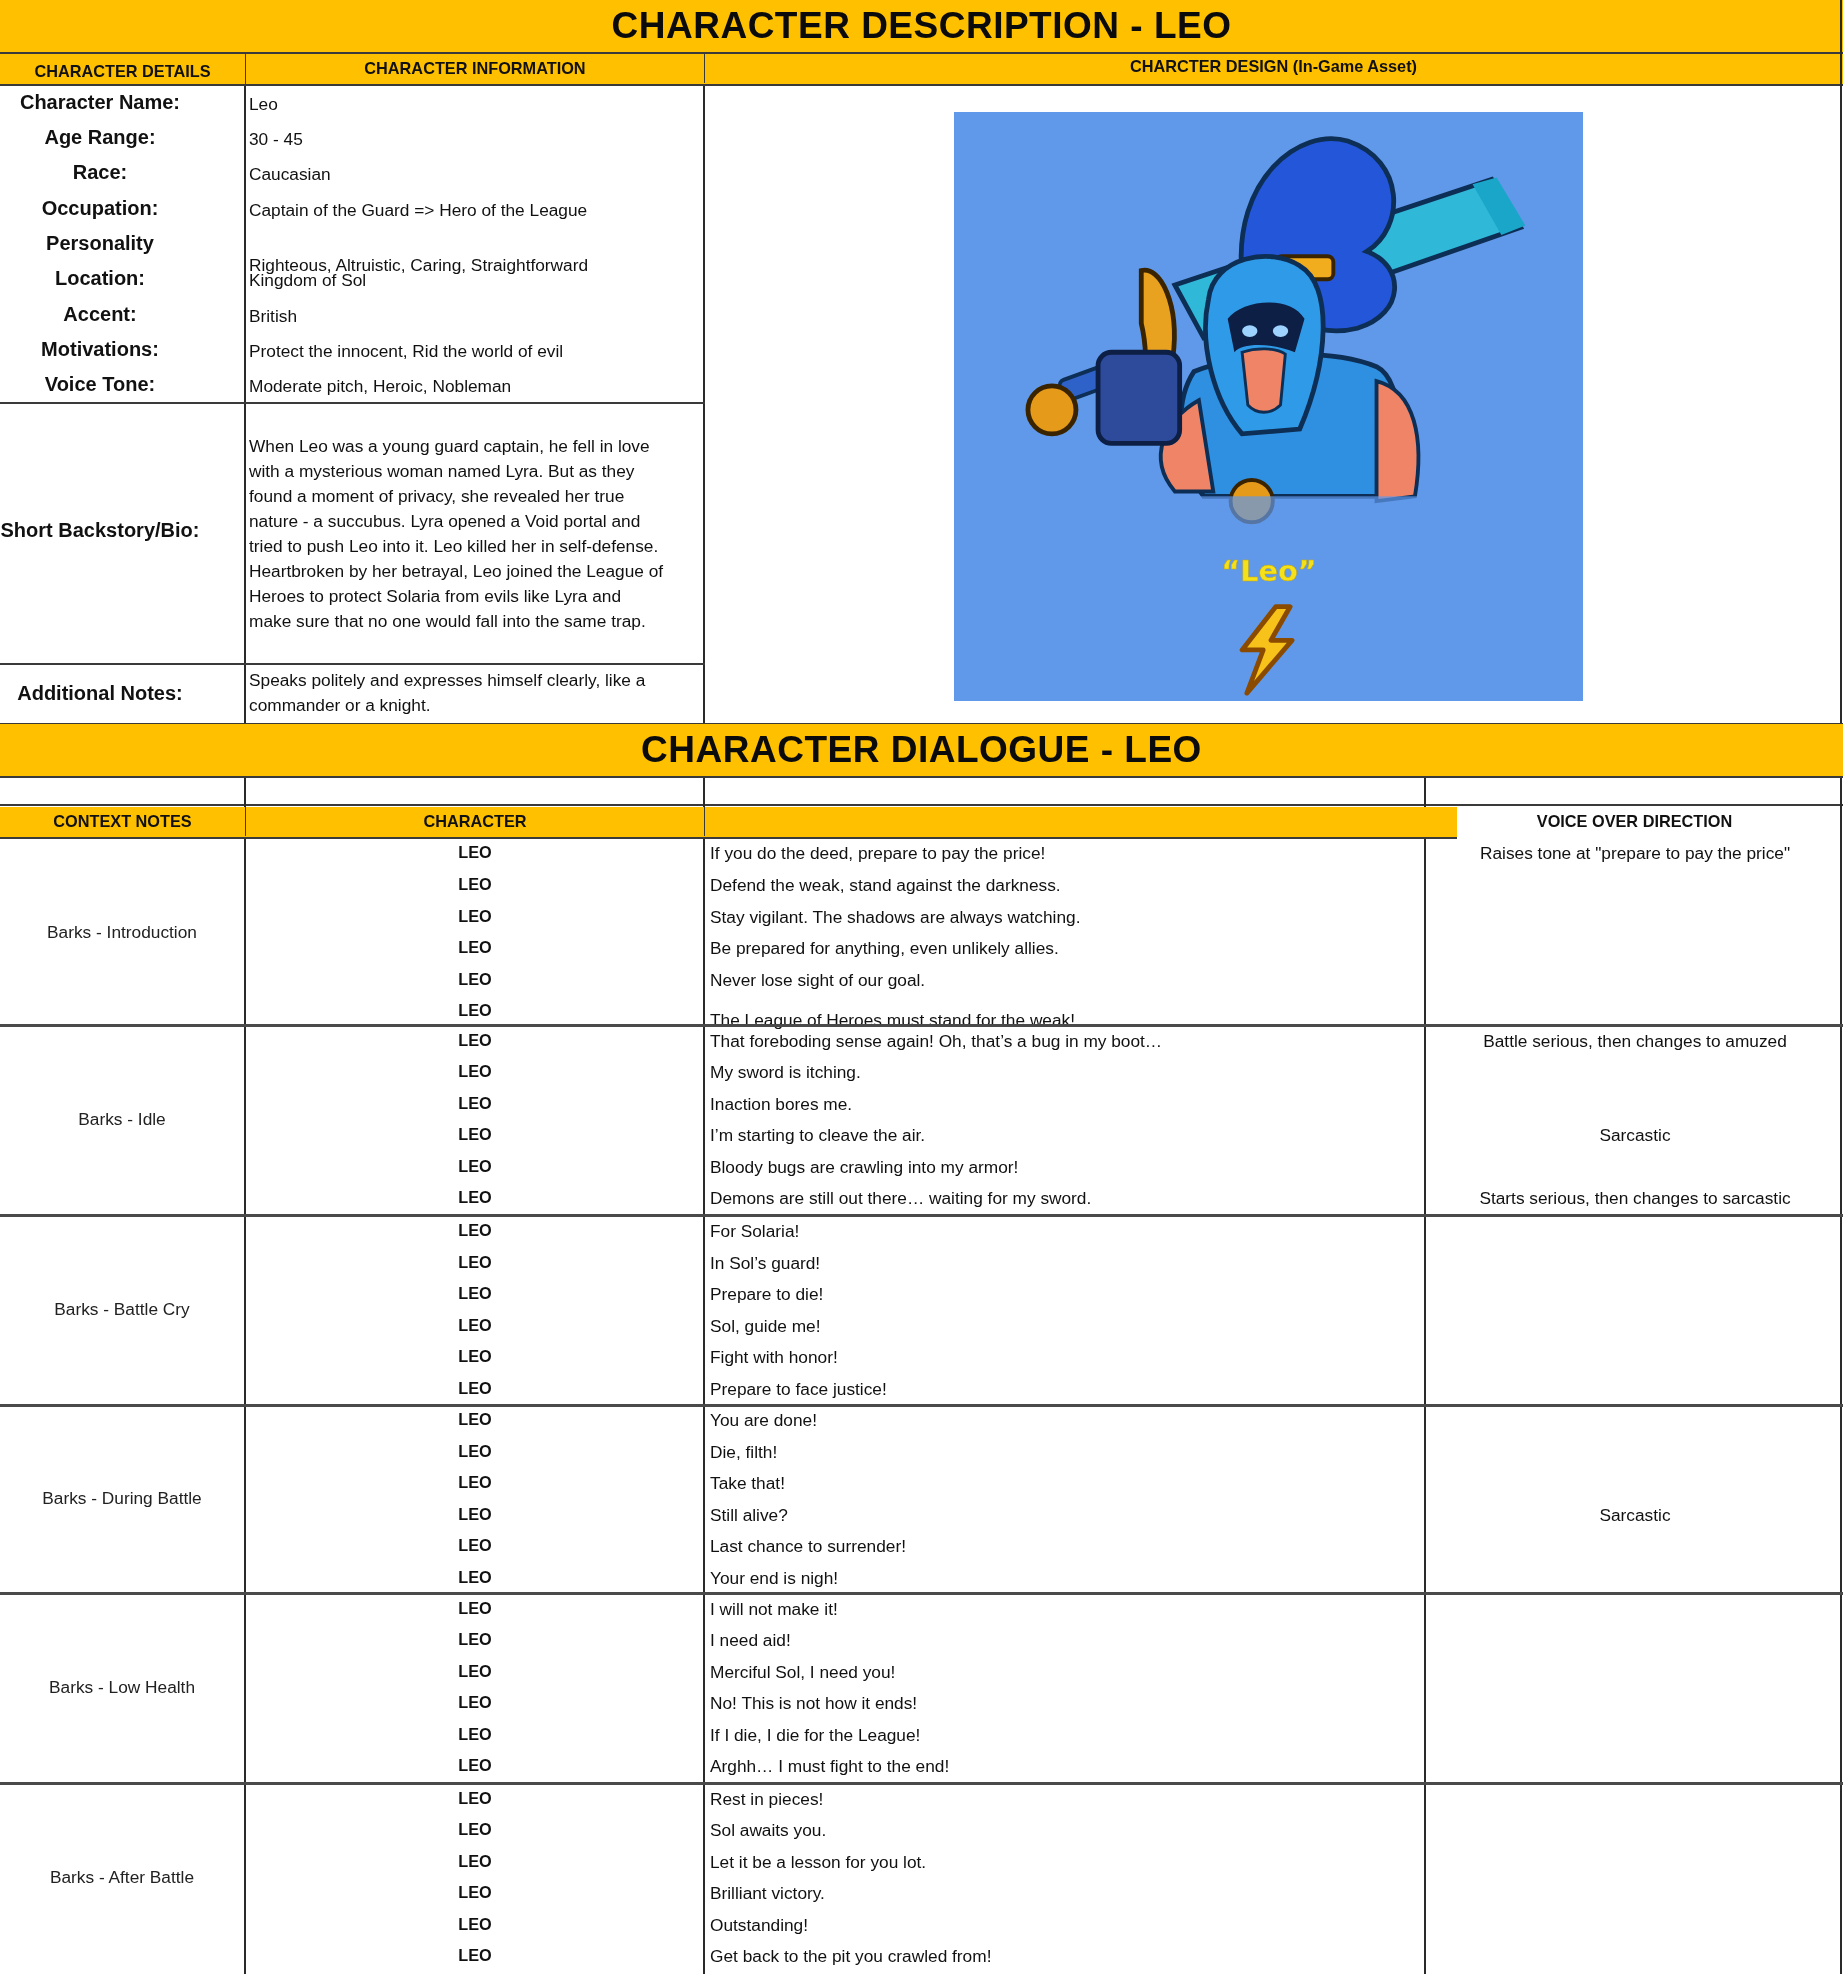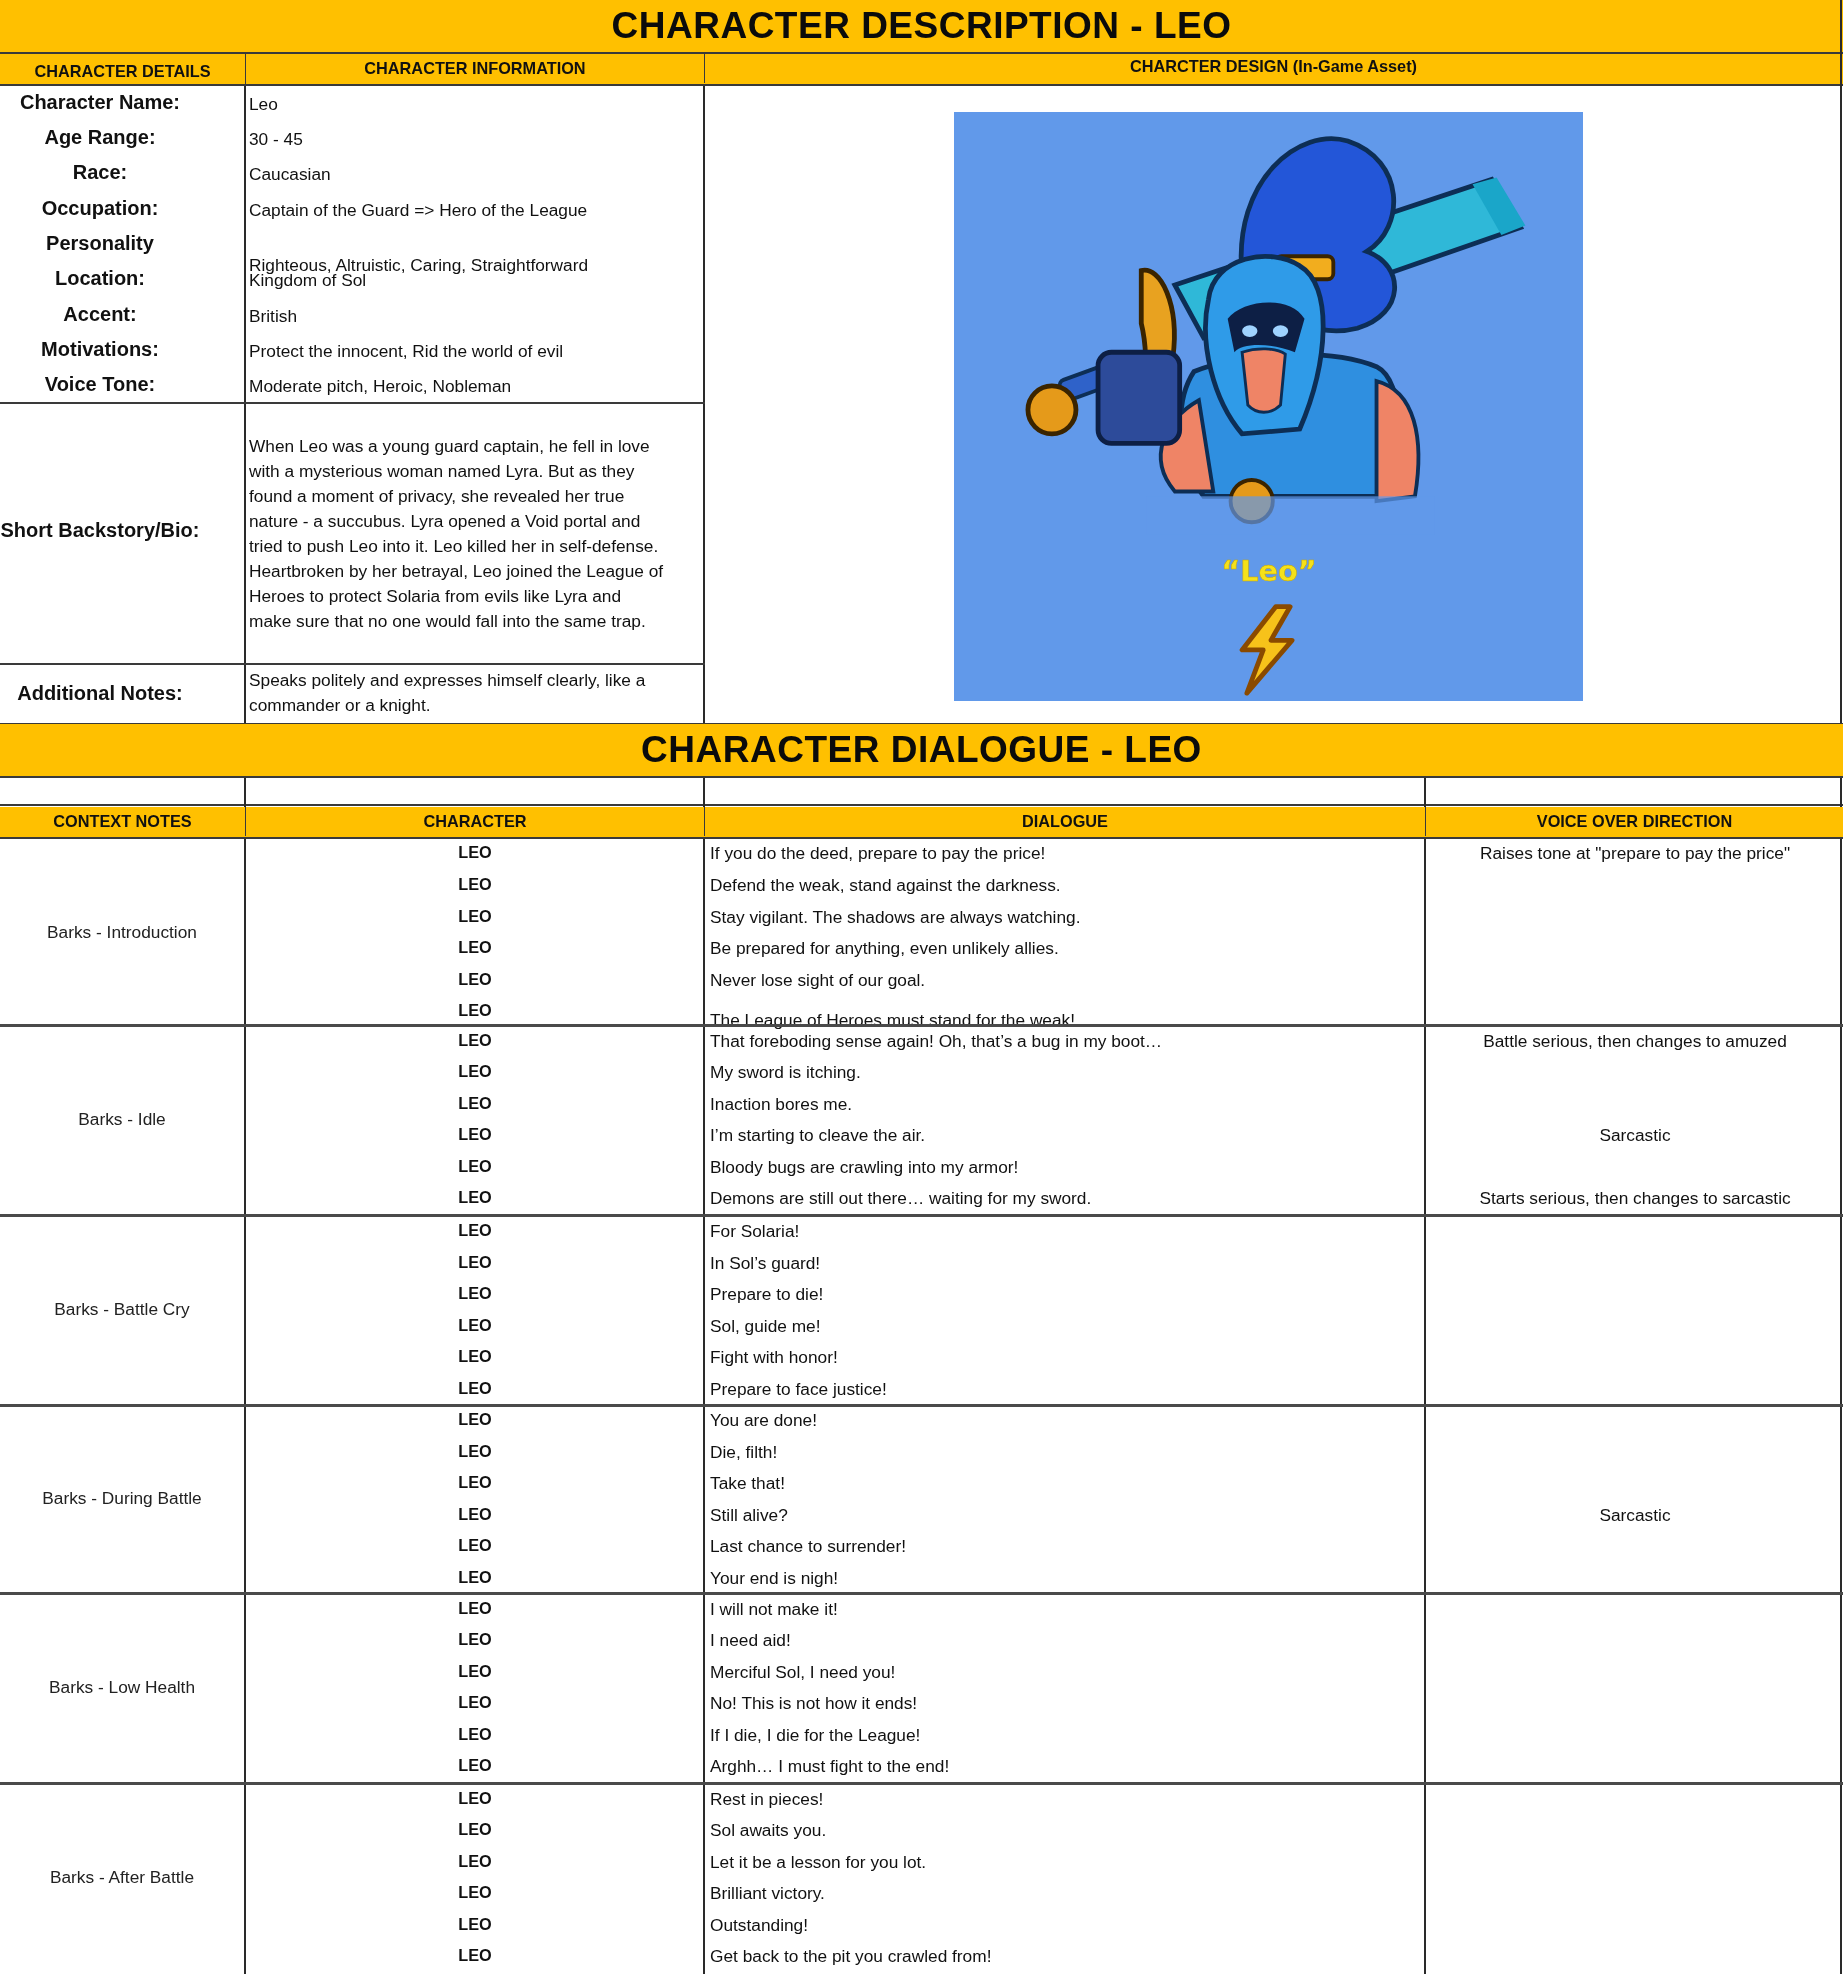--- a/index.html
+++ b/index.html
@@ -126,24 +126,23 @@
 </div>
 
 <div class="abs yellow band-title" style="top:723px;height:55px;border-top:1.9px solid #3a3a3a;">CHARACTER DIALOGUE - LEO</div>
 
 <div class="abs" style="left:0;top:778px;width:1843px;height:28px;border-bottom:2.9px solid #3a3a3a;"></div>
 <div class="abs vline" style="left:244px;top:778px;height:1196px;"></div>
 <div class="abs vline" style="left:703px;top:778px;height:1196px;"></div>
 <div class="abs vline" style="left:1424px;top:778px;height:1196px;"></div>
 <div class="abs vline" style="left:1840px;top:778px;height:1196px;"></div>
 
-<div class="abs yellow" style="left:0;top:807px;width:1843px;height:32px;border-bottom:2.9px solid #3a3a3a;">
+<div class="abs yellow" style="left:0;top:807px;width:1457px;height:32px;border-bottom:2.9px solid #3a3a3a;">
   <div class="abs colhead" style="left:0;top:0;width:246px;height:29px;">CONTEXT NOTES</div>
   <div class="abs colhead" style="left:246px;top:0;width:459px;height:29px;">CHARACTER</div>
-  <div class="abs colhead" style="left:705px;top:0;width:721px;height:29px;">DIALOGUE</div>
   <div class="abs colhead" style="left:1426px;top:0;width:417px;height:29px;border-right:none;">VOICE OVER DIRECTION</div>
 </div>
 
 <div id="groups">
     <div class="abs ctx" style="top:922px;">Barks - Introduction</div>
     <div class="abs charname" style="top:843px;">LEO</div>
     <div class="abs dlg" style="top:843px;">If you do the deed, prepare to pay the price!</div>
     <div class="abs vo" style="top:843px;">Raises tone at "prepare to pay the price"</div>
     <div class="abs charname" style="top:875px;">LEO</div>
     <div class="abs dlg" style="top:875px;">Defend the weak, stand against the darkness.</div>

